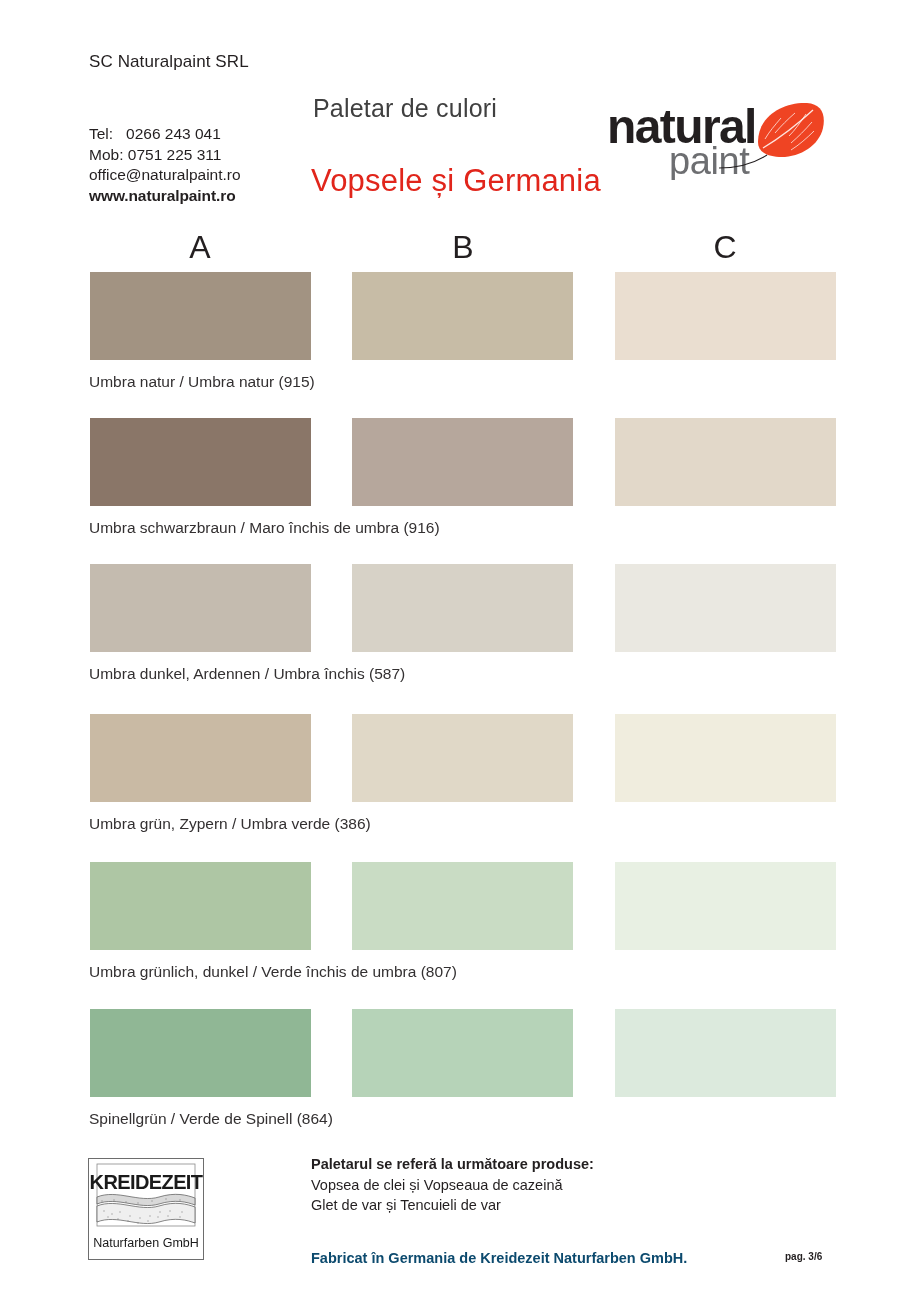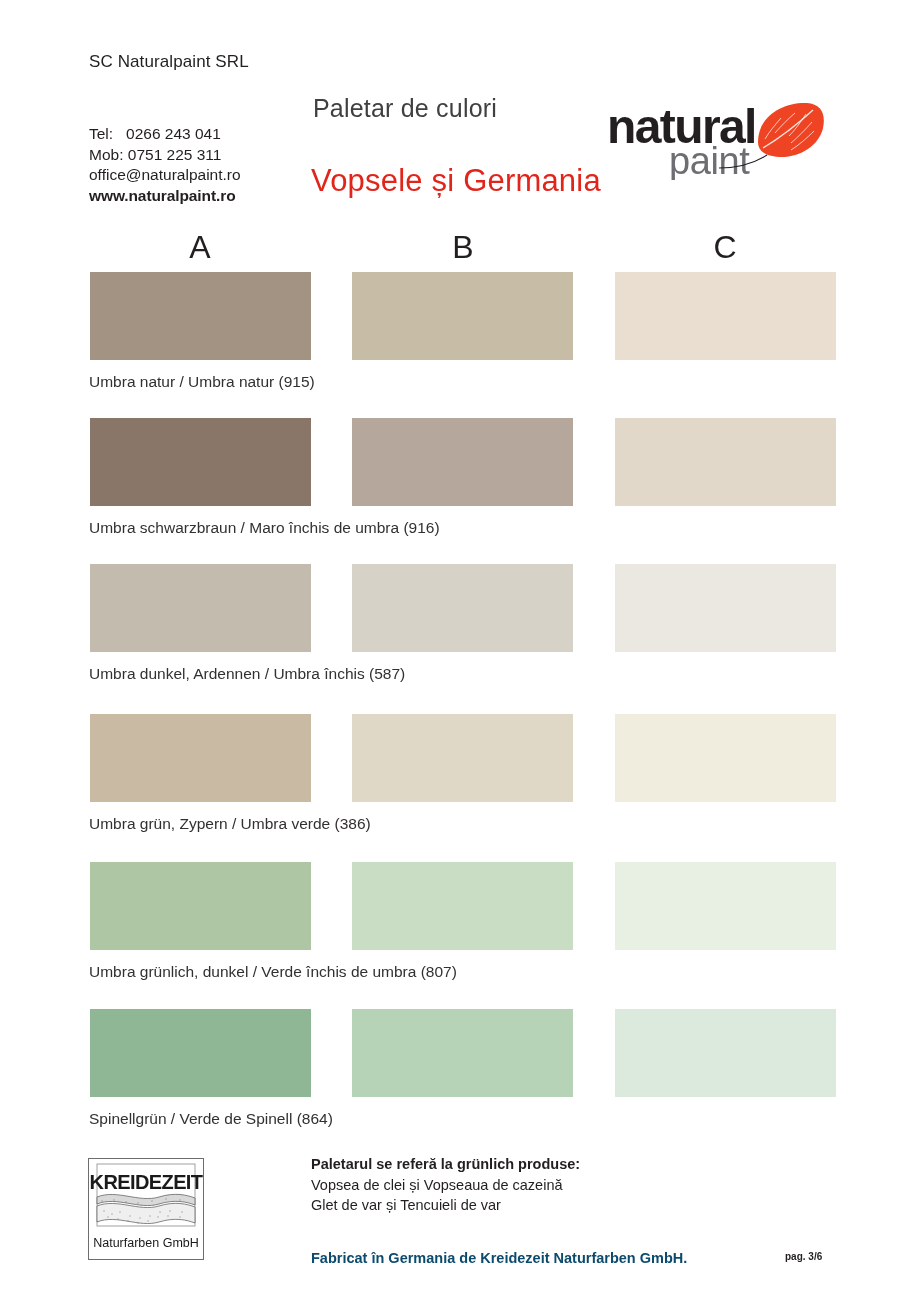--- a/index.html
+++ b/index.html
@@ -224,20 +224,20 @@
           <path d="M18 58 l2 0 M28 60 l2 0 M38 62 l2 0 M48 64 l2 0 M58 62 l2 0 M68 58 l2 0 M78 57 l2 0 M90 58 l2 0"></path>
           <path d="M12 42 l2 0 M24 41 l2 0 M36 43 l2 0 M48 44 l2 0 M62 42 l2 0 M76 40 l2 0 M90 41 l2 0"></path>
         </g>
         <text x="57" y="30" text-anchor="middle" font-family="Liberation Sans, sans-serif" font-size="20" font-weight="bold" fill="#1a1a1a" letter-spacing="-0.6">KREIDEZEIT</text>
       </g>
       <text x="57" y="88" text-anchor="middle" font-family="Liberation Sans, sans-serif" font-size="12.5" fill="#1a1a1a">Naturfarben GmbH</text>
     </svg>
   </div>
 
   <div id="footer-text">
-    <div class="bold">Paletarul se referă la grünlich produse:</div>
+    <div class="bold">Paletarul se referă la următoare produse:</div>
     <div>Vopsea de clei și Vopseaua de cazeină</div>
     <div>Glet de var și Tencuieli de var</div>
   </div>
 
   <div id="footer-made">Fabricat în Germania de Kreidezeit Naturfarben GmbH.</div>
   <div id="page-number">pag. 3/6</div>
 </div>
 
 </body></html>

